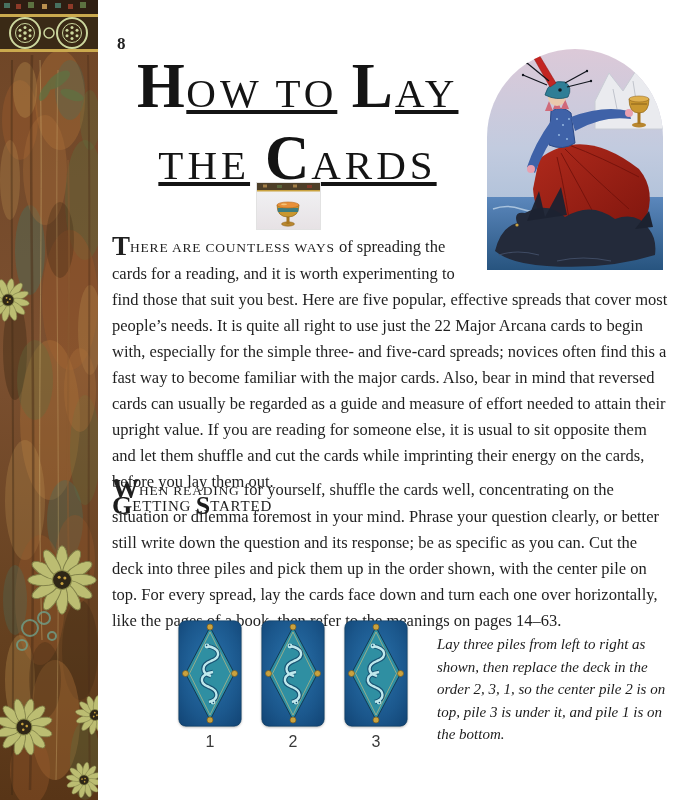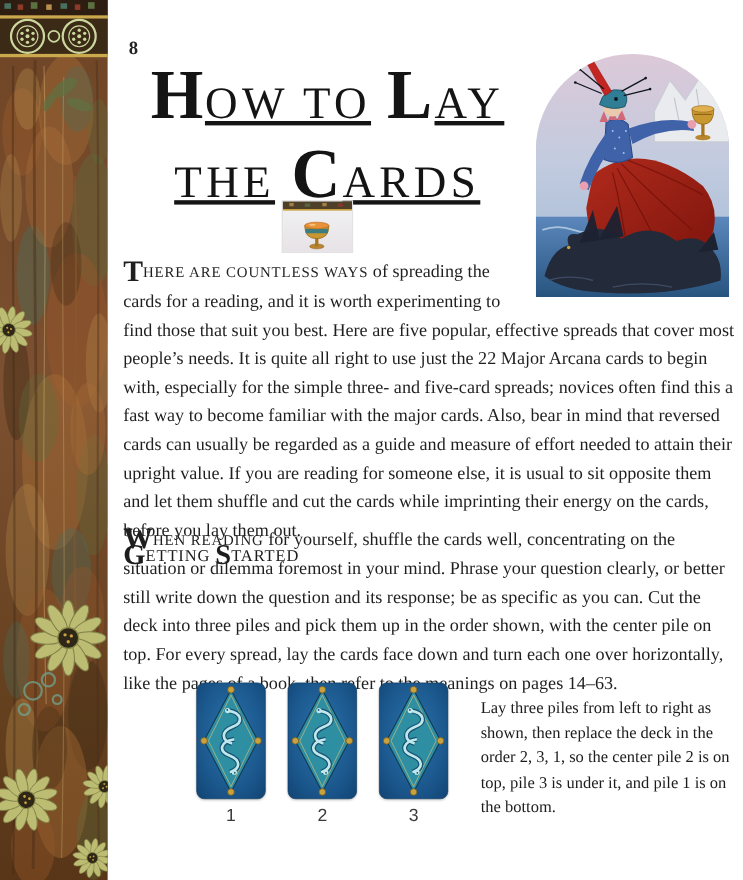--- a/index.html
+++ b/index.html
@@ -33,21 +33,21 @@
   .drop-init { font-size:27px; font-weight:700; line-height:0; vertical-align:-3px; }
   .lead-caps { font-size:13.5px; letter-spacing:.8px; }
   .section-head { position:absolute; left:112px; top:450px; font-size:15px; letter-spacing:.8px; color:#1c1c1c;margin-top:48px; }
   .sh-init { font-size:26px; font-weight:700; vertical-align:-3px; line-height:0; letter-spacing:0; }
   
   .cards { position:absolute; left:178px; top:620px; display:flex; gap:19px; }
   .card-wrap { display:flex; flex-direction:column; align-items:center; gap:6px; }
   .card { width:64px; height:107px; filter:drop-shadow(0 1px 1px rgba(0,0,0,.25)); }
   .card-label { font-family:"Liberation Sans", sans-serif; font-size:16px; color:#3a3a3a; }
   
-  .caption { position:absolute; left:437px; top:633px; width:235px; 
+  .caption { position:absolute; left:437px; top:633px; width:235px; font-style:italic;
     font-size:15px; line-height:22.5px; color:#1c1c1c; }
   svg { display:block; }
   .hidden-defs { position:absolute; width:0; height:0; }
 </style>
 </head>
 <body>
 
 <div class="page">
 
   <div class="border-art">

